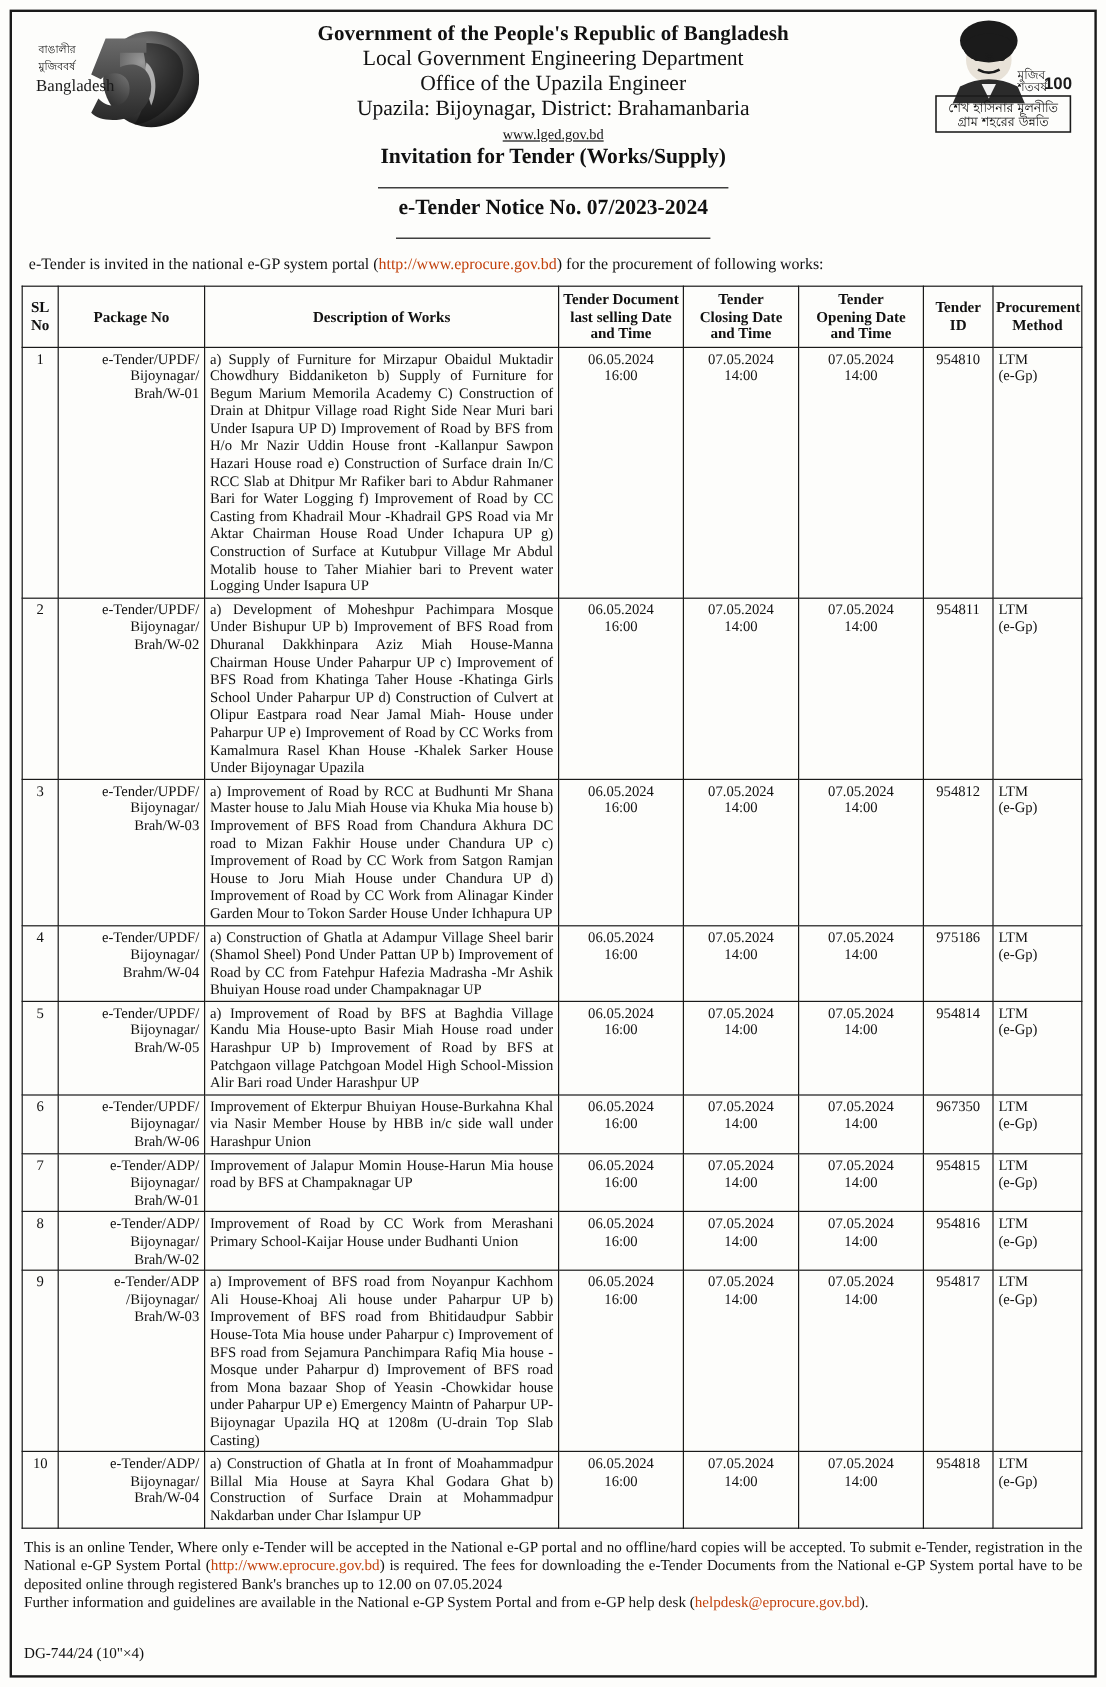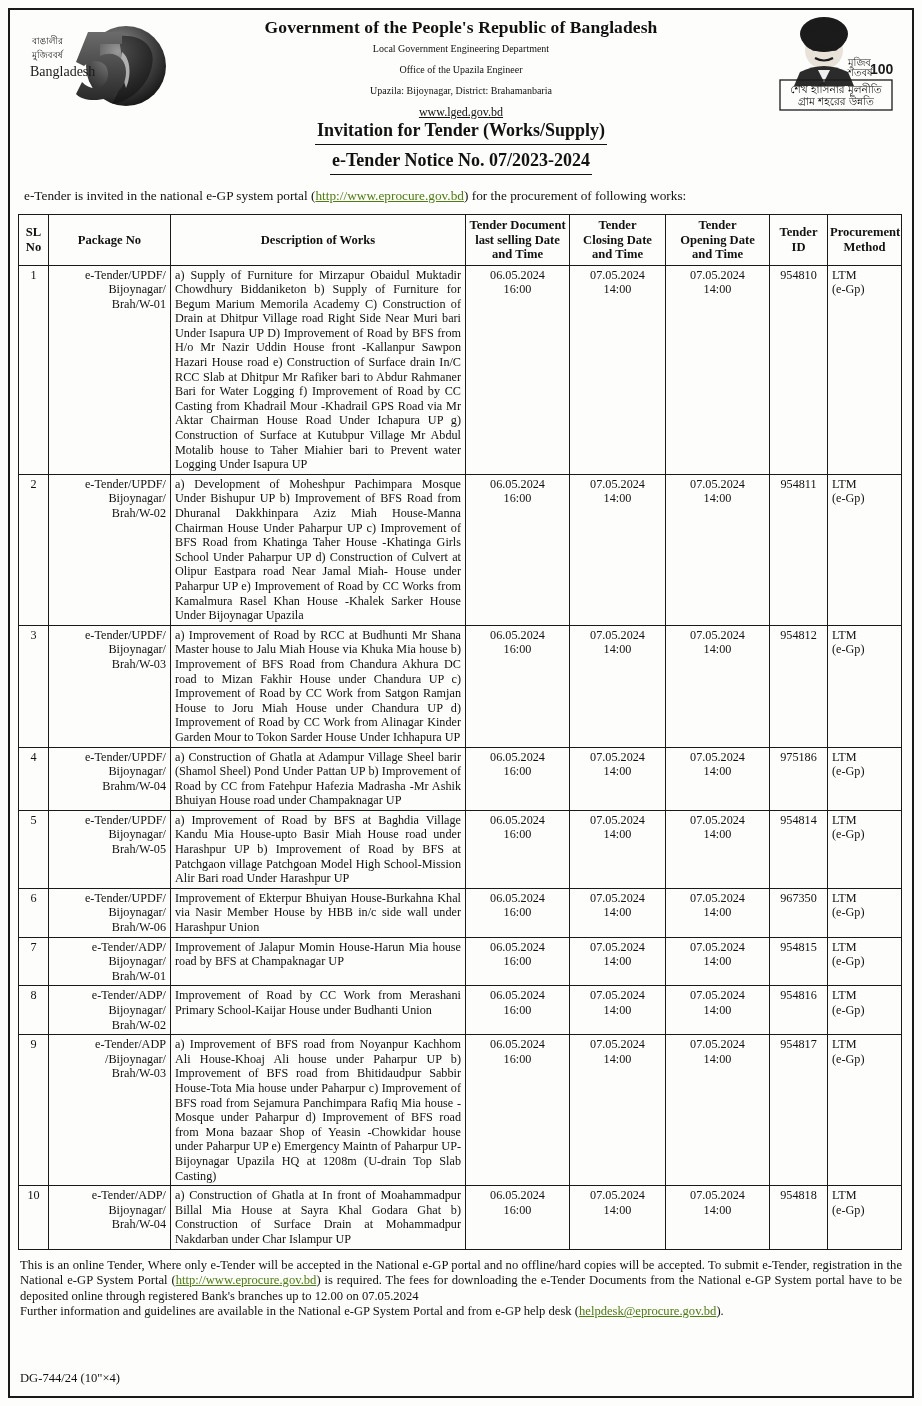--- a/index.html
+++ b/index.html
@@ -57,21 +57,21 @@
     text-align: center;
     padding-top: 2px;
   }
   .gov-line1 {
     font-size: 17.5px;
     font-weight: bold;
     letter-spacing: 0.1px;
     line-height: 22px;
   }
   .gov-line {
-    font-size: 10px;
+    font-size: 18px;
     line-height: 21px;
   }
   .gov-url {
     font-size: 12px;
     line-height: 22px;
     text-decoration: underline;
   }
 
   .memo-row {
     position: relative;
@@ -85,32 +85,31 @@
   .title-block {
     text-align: center;
     margin-top: 6px;
   }
   .title-line {
     font-size: 18px;
     font-weight: bold;
     line-height: 25px;
     display: inline-block;
     border-bottom: 1.6px solid #111;
-    padding: 0 2px 1px 2px;
+    padding: 0 2px 13px 2px;
   }
   .title-line2 { margin-top: 3px; }
 
   .intro-line {
     margin-top: 13px;
     font-size: 13.3px;
     padding-left: 6px;
   }
   .intro-line a, .ulink {
-    color: #4d7c0f;
-    text-decoration: underline;
+    color: #c2410c;
   }
 
   
   table.tender {
     margin-top: 10px;
     border-collapse: collapse;
     width: 884px;
     table-layout: fixed;
     font-size: 12.2px;
   }

